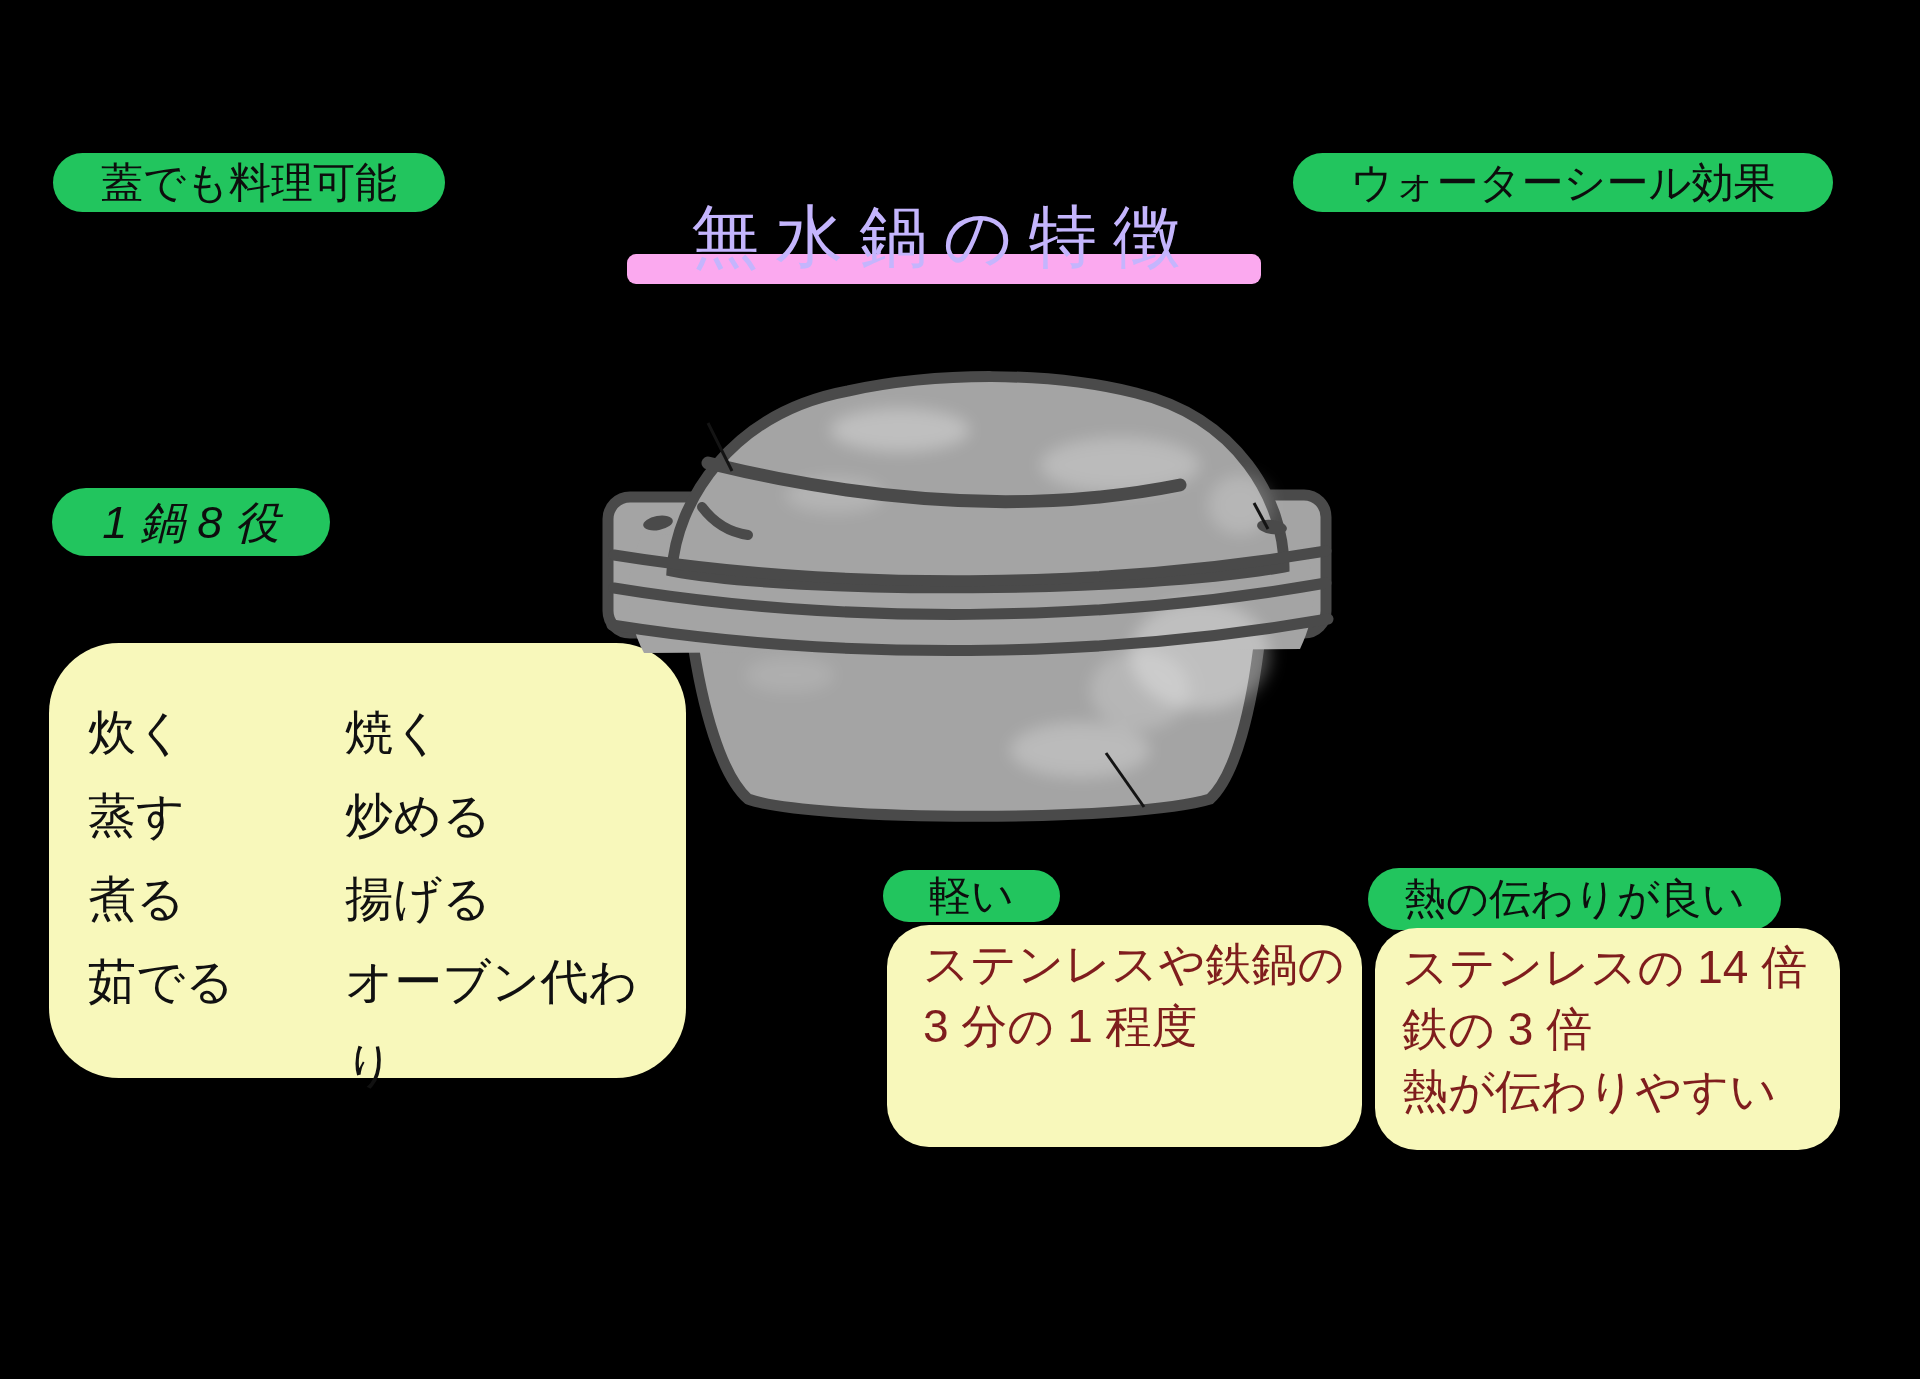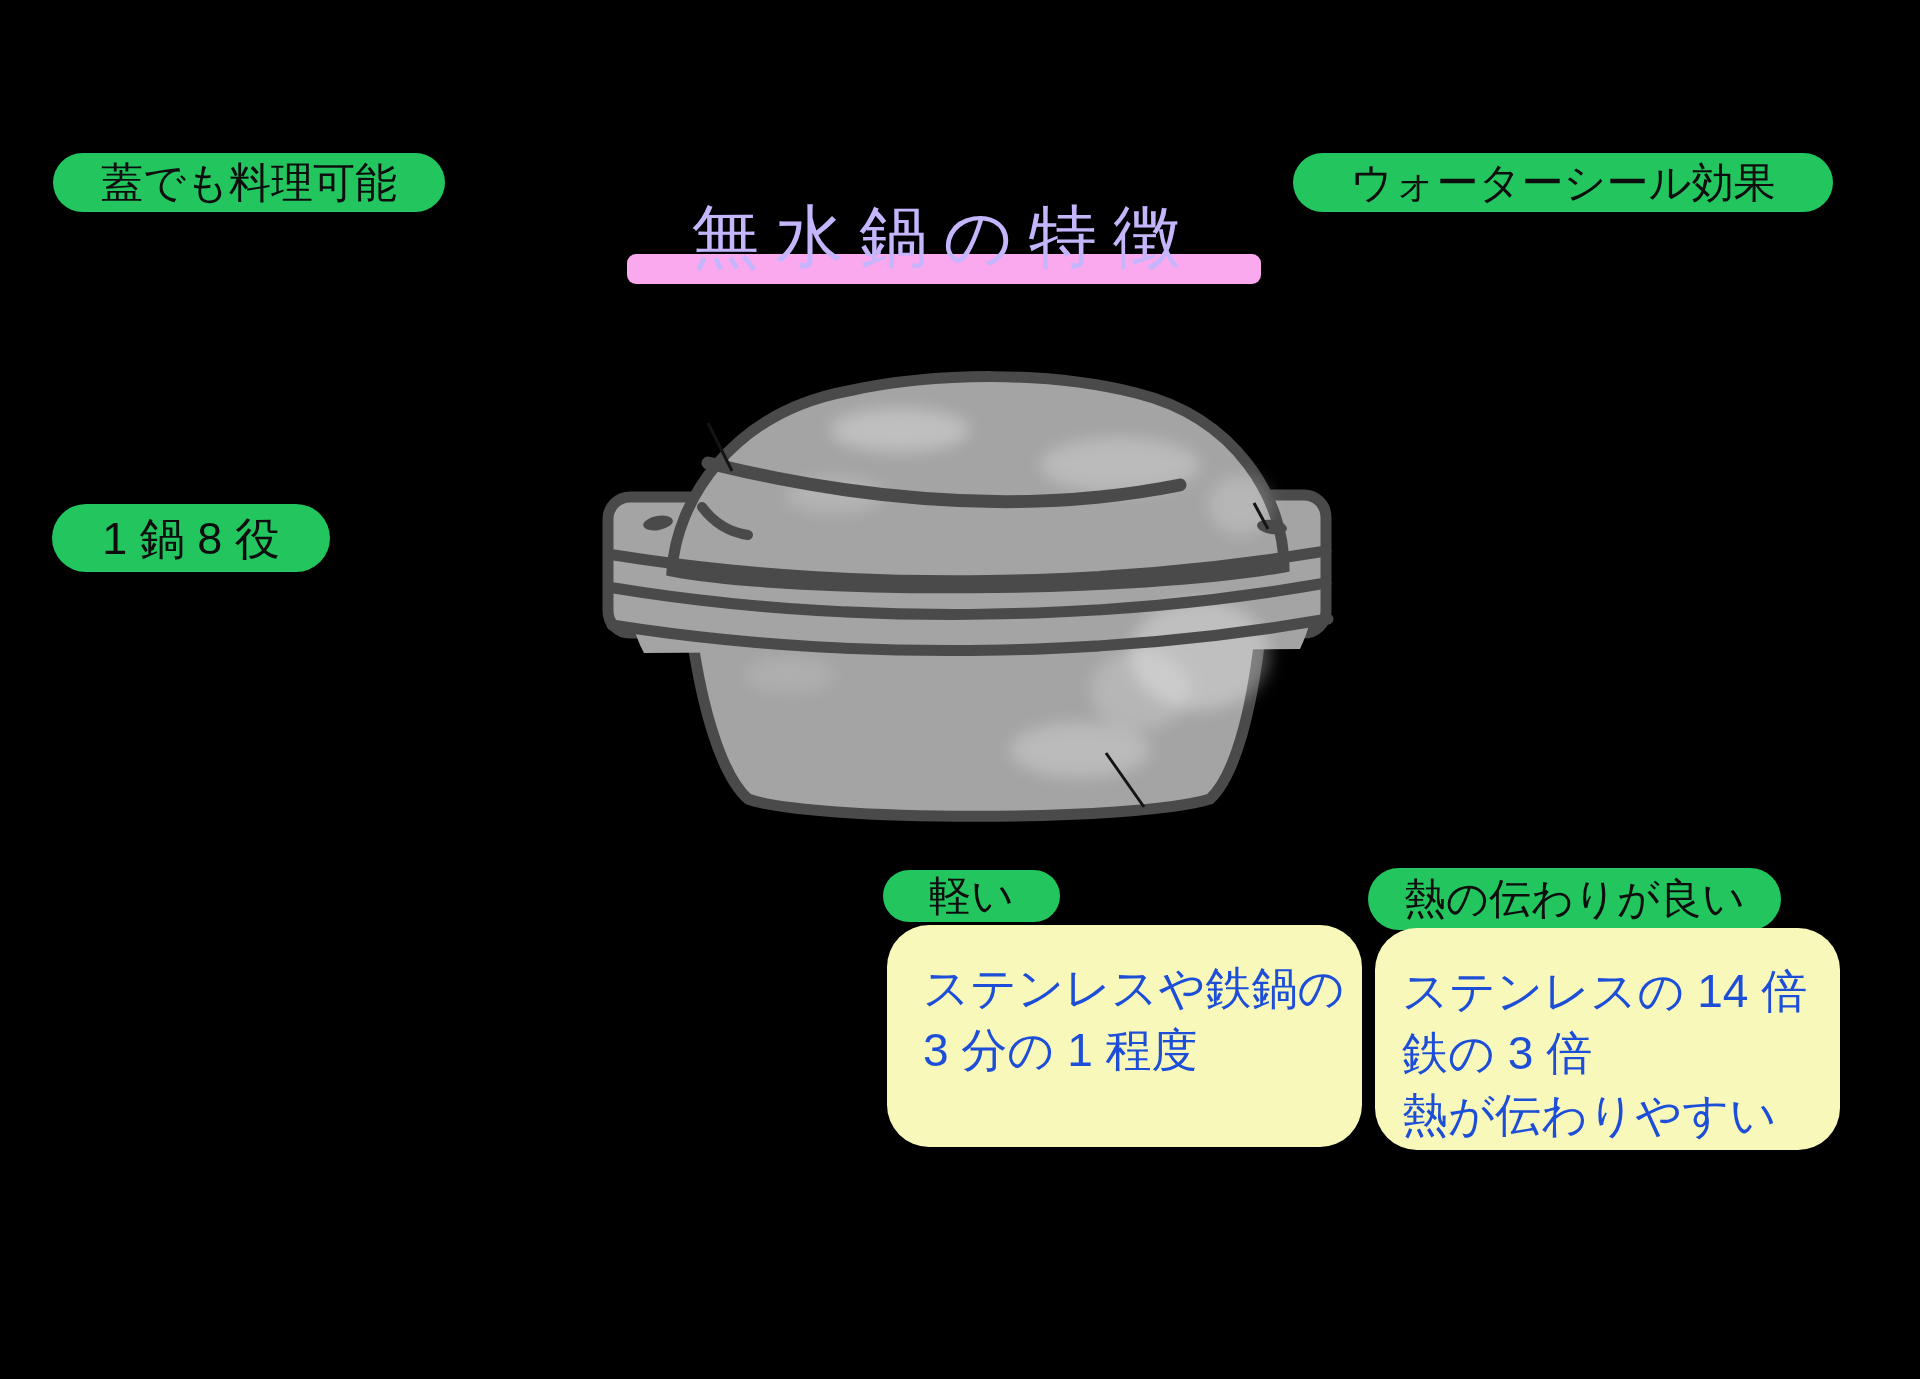--- a/index.html
+++ b/index.html
@@ -26,27 +26,27 @@
     color:#c4b5fd;z-index:2;white-space:nowrap;
   }
   #roles-box{left:49px;top:643px;width:637px;height:435px;border-radius:70px;}
   .roles-col{position:absolute;top:48px;font-size:48px;line-height:83px;color:#111;}
   #roles-col-left{left:39px;}
   #roles-col-right{left:296px;}
   #light-box{left:887px;top:925px;width:475px;height:222px;border-radius:42px;
     padding:0;box-sizing:border-box;}
   #heat-box{left:1375px;top:928px;width:465px;height:222px;border-radius:42px;
     box-sizing:border-box;}
-  .box-lines{position:absolute;left:0;top:0;width:100%;padding-top:32px;
-    font-size:46px;line-height:62px;color:#1d4ed8;box-sizing:border-box;}
+  .box-lines{position:absolute;left:0;top:0;width:100%;padding-top:8px;
+    font-size:46px;line-height:62px;color:#7f1d1d;box-sizing:border-box;}
   #light-box .box-lines{padding-left:36px;}
   #heat-box .box-lines{padding-left:27px;}
   #pill-lid-cooking{left:53px;top:153px;width:392px;height:59px;}
   #pill-water-seal{left:1293px;top:153px;width:540px;height:59px;}
-  #pill-one-pot{left:52px;top:504px;width:278px;height:68px;font-size:45px;}
+  #pill-one-pot{left:52px;top:488px;width:278px;height:68px;font-size:45px;font-style:italic;}
   #pill-light{left:883px;top:870px;width:177px;height:52px;}
   #pill-heat{left:1368px;top:868px;width:413px;height:62px;}
   #pot-svg{position:absolute;left:580px;top:355px;width:780px;height:480px;}
 </style>
 </head>
 <body>
 
 <div id="canvas">
 
   <div class="pill" id="pill-lid-cooking">
@@ -56,20 +56,34 @@
     <span>ウォーターシール効果</span>
   </div>
 
   <div id="title-band"></div>
   <div id="title-text">無水鍋の特徴</div>
 
   <div class="pill" id="pill-one-pot">
     <span>1 鍋 8 役</span>
   </div>
 
+  <div class="ybox" id="roles-box">
+    <div class="roles-col" id="roles-col-left">
+      <div>炊く</div>
+      <div>蒸す</div>
+      <div>煮る</div>
+      <div>茹でる</div>
+    </div>
+    <div class="roles-col" id="roles-col-right">
+      <div>焼く</div>
+      <div>炒める</div>
+      <div>揚げる</div>
+      <div>オーブン代わり</div>
+    </div>
+  </div>
 
   <svg id="pot-svg" viewBox="0 0 780 480" aria-hidden="true">
     <defs>
       <filter id="blur8" x="-50%" y="-50%" width="200%" height="200%">
         <feGaussianBlur stdDeviation="8"></feGaussianBlur>
       </filter>
     </defs>
 
     <rect x="28" y="142" width="124" height="136" rx="22" fill="#a4a4a4" stroke="#4a4a4a" stroke-width="11"></rect>
     <rect x="620" y="140" width="126" height="138" rx="22" fill="#a4a4a4" stroke="#4a4a4a" stroke-width="11"></rect>

